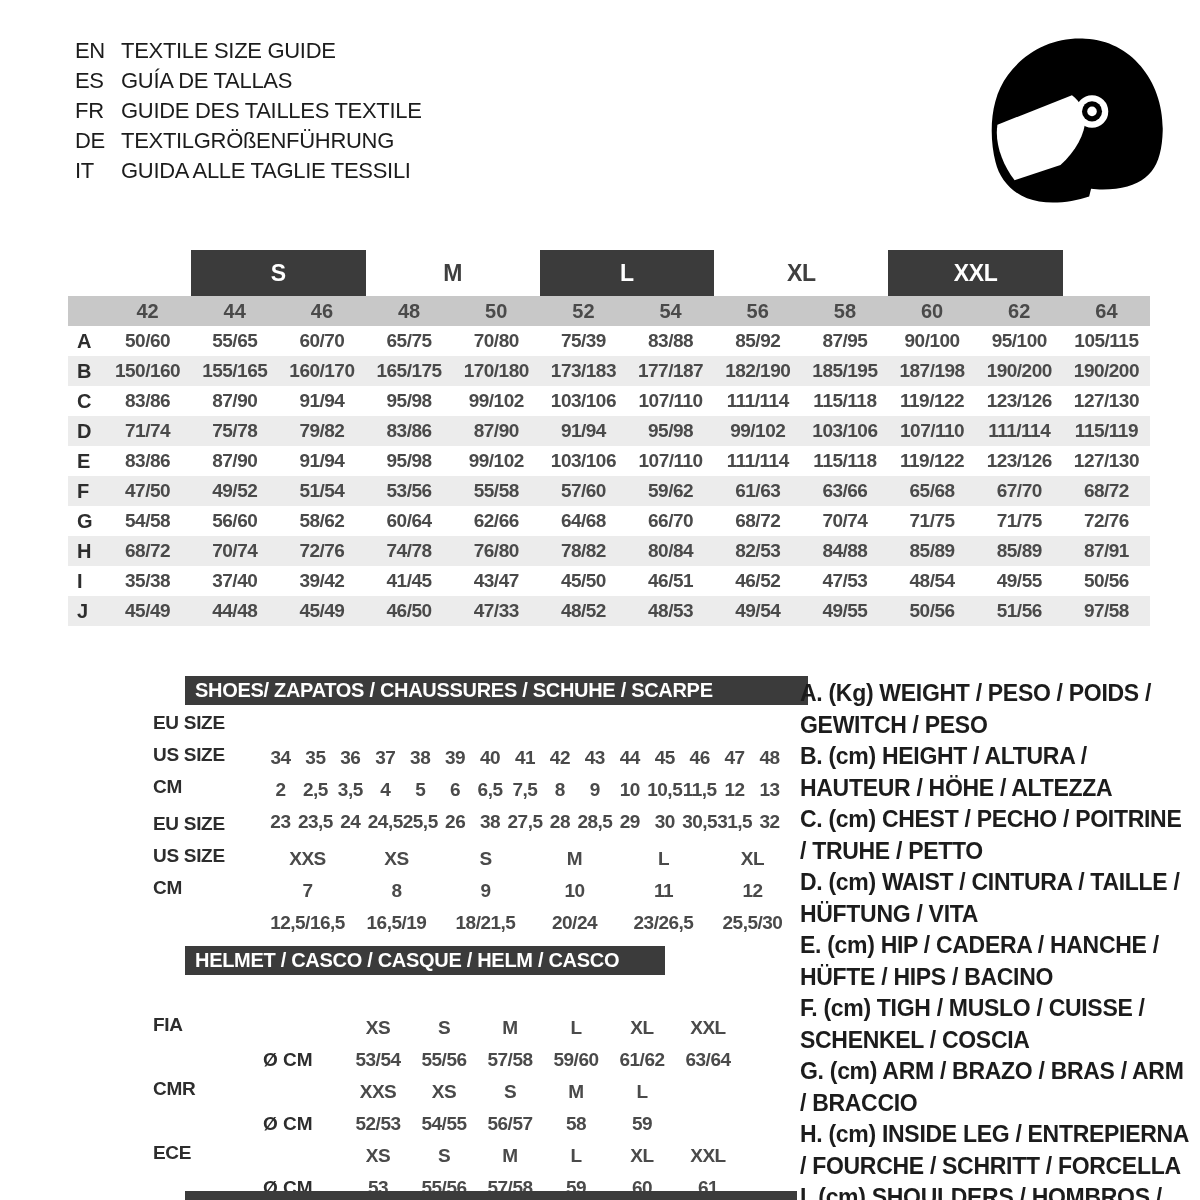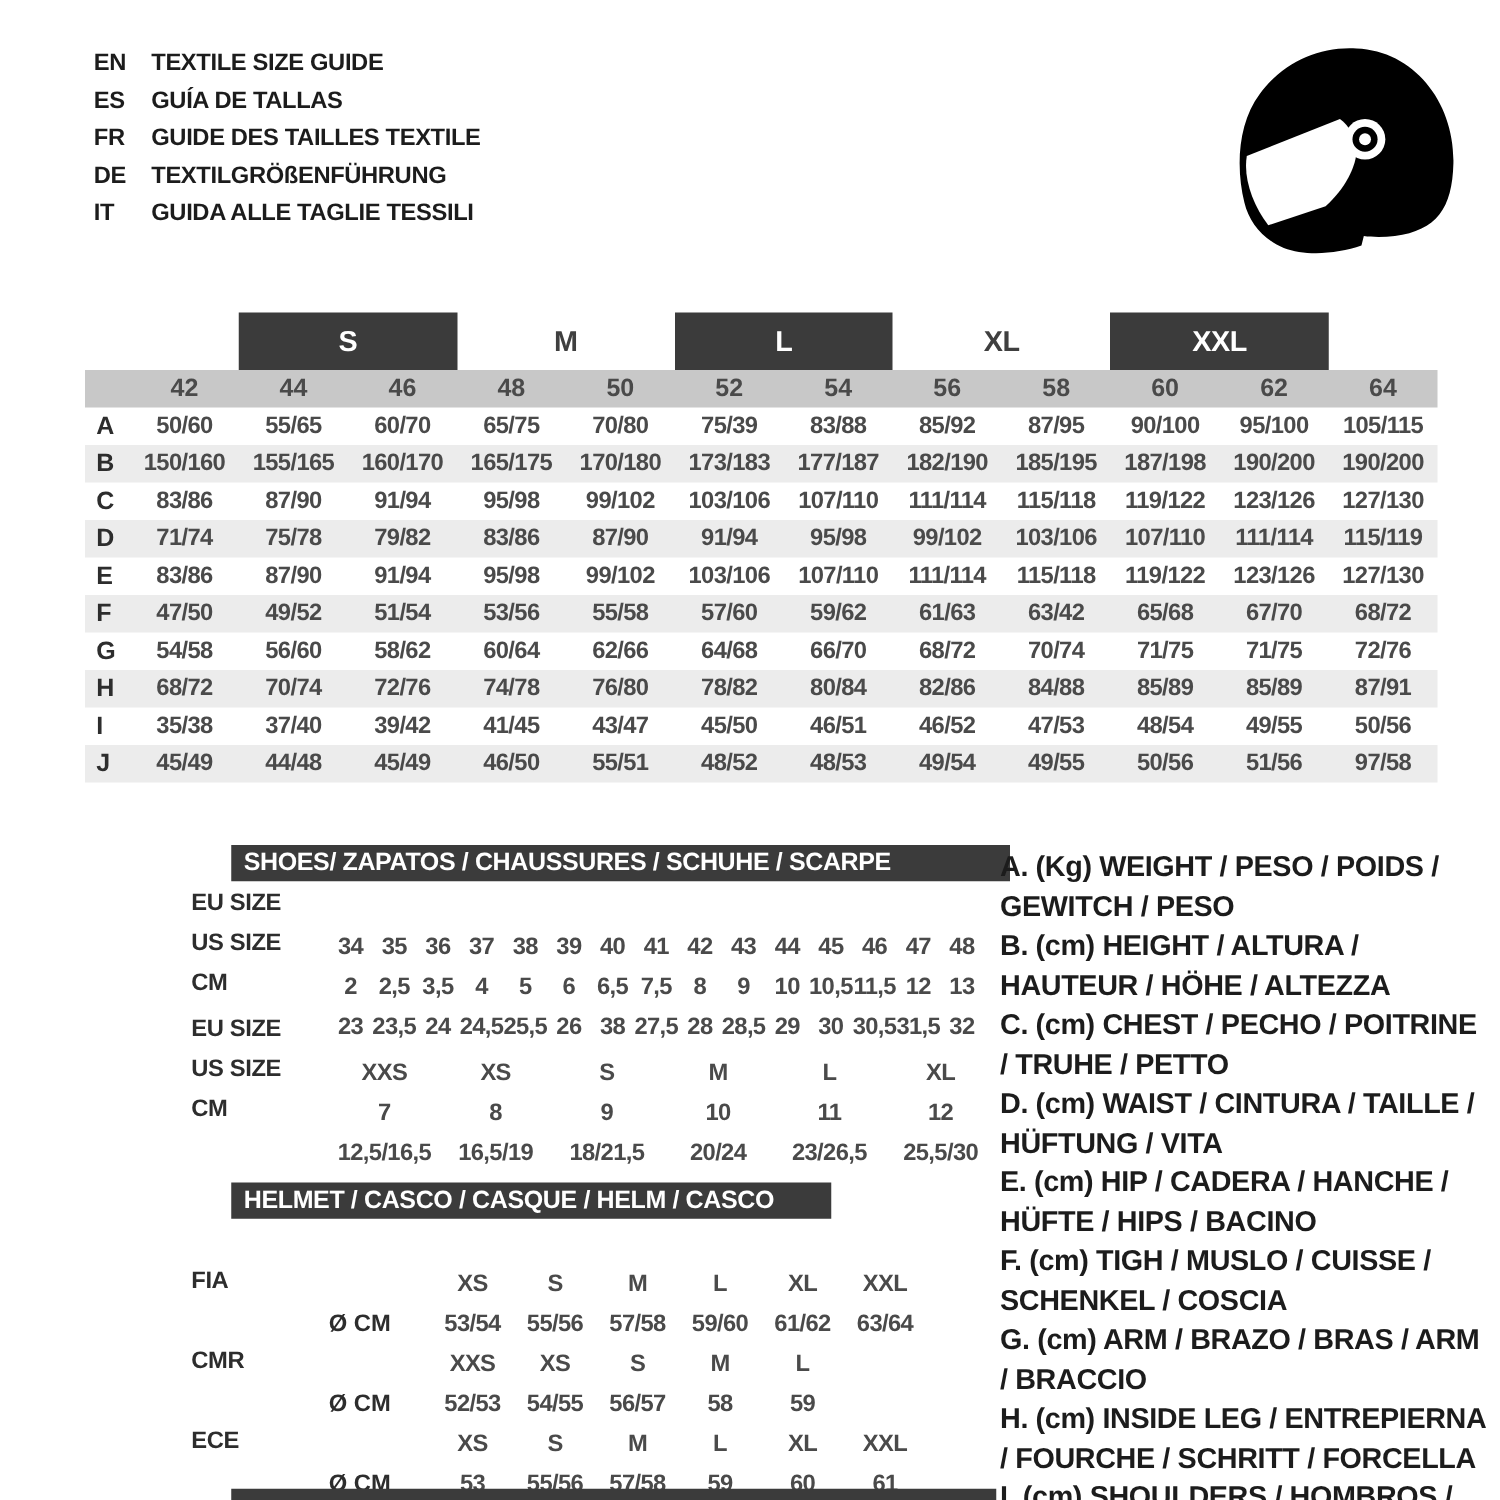--- a/index.html
+++ b/index.html
@@ -7,21 +7,21 @@
   body {
     background:#ffffff;
     font-family:"Liberation Sans", sans-serif;
     position:relative;
     color:#3f3f3f;
     overflow:hidden;
   }
 
   
   #title-block { position:absolute; left:75px; top:36px; }
-  .title-line { display:flex; font-weight:bold; font-size:19px; color:#1c1c1c; line-height:30px; letter-spacing:-0.3px; }
+  .title-line { display:flex; font-weight:normal; font-size:22px; color:#1c1c1c; line-height:30px; letter-spacing:-0.3px; }
   .title-lang { width:46px; flex:none; }
 
   
   #helmet-icon { position:absolute; left:972px; top:34px; width:198px; height:172px; }
 
   
   #size-table { position:absolute; left:68px; top:250px; width:1082px; }
   .grid13 { display:grid; grid-template-columns:36px repeat(12, 1fr); }
   #size-band { height:46px; position:relative; }
   .band-box { grid-row:1; display:flex; align-items:center; justify-content:center; font-weight:bold; font-size:23px; letter-spacing:-0.3px; }
@@ -211,21 +211,21 @@
       <div class="size-row grid13 alt">
         <div class="row-label">F</div>
         <div class="size-cell">47/50</div>
         <div class="size-cell">49/52</div>
         <div class="size-cell">51/54</div>
         <div class="size-cell">53/56</div>
         <div class="size-cell">55/58</div>
         <div class="size-cell">57/60</div>
         <div class="size-cell">59/62</div>
         <div class="size-cell">61/63</div>
-        <div class="size-cell">63/42</div>
+        <div class="size-cell">63/66</div>
         <div class="size-cell">65/68</div>
         <div class="size-cell">67/70</div>
         <div class="size-cell">68/72</div>
       </div>
       <div class="size-row grid13">
         <div class="row-label">G</div>
         <div class="size-cell">54/58</div>
         <div class="size-cell">56/60</div>
         <div class="size-cell">58/62</div>
         <div class="size-cell">60/64</div>
@@ -240,21 +240,21 @@
       </div>
       <div class="size-row grid13 alt">
         <div class="row-label">H</div>
         <div class="size-cell">68/72</div>
         <div class="size-cell">70/74</div>
         <div class="size-cell">72/76</div>
         <div class="size-cell">74/78</div>
         <div class="size-cell">76/80</div>
         <div class="size-cell">78/82</div>
         <div class="size-cell">80/84</div>
-        <div class="size-cell">82/86</div>
+        <div class="size-cell">82/53</div>
         <div class="size-cell">84/88</div>
         <div class="size-cell">85/89</div>
         <div class="size-cell">85/89</div>
         <div class="size-cell">87/91</div>
       </div>
       <div class="size-row grid13">
         <div class="row-label">I</div>
         <div class="size-cell">35/38</div>
         <div class="size-cell">37/40</div>
         <div class="size-cell">39/42</div>
@@ -267,21 +267,21 @@
         <div class="size-cell">48/54</div>
         <div class="size-cell">49/55</div>
         <div class="size-cell">50/56</div>
       </div>
       <div class="size-row grid13 alt">
         <div class="row-label">J</div>
         <div class="size-cell">45/49</div>
         <div class="size-cell">44/48</div>
         <div class="size-cell">45/49</div>
         <div class="size-cell">46/50</div>
-        <div class="size-cell">55/51</div>
+        <div class="size-cell">47/33</div>
         <div class="size-cell">48/52</div>
         <div class="size-cell">48/53</div>
         <div class="size-cell">49/54</div>
         <div class="size-cell">49/55</div>
         <div class="size-cell">50/56</div>
         <div class="size-cell">51/56</div>
         <div class="size-cell">97/58</div>
       </div>
     </div>
 </div>

